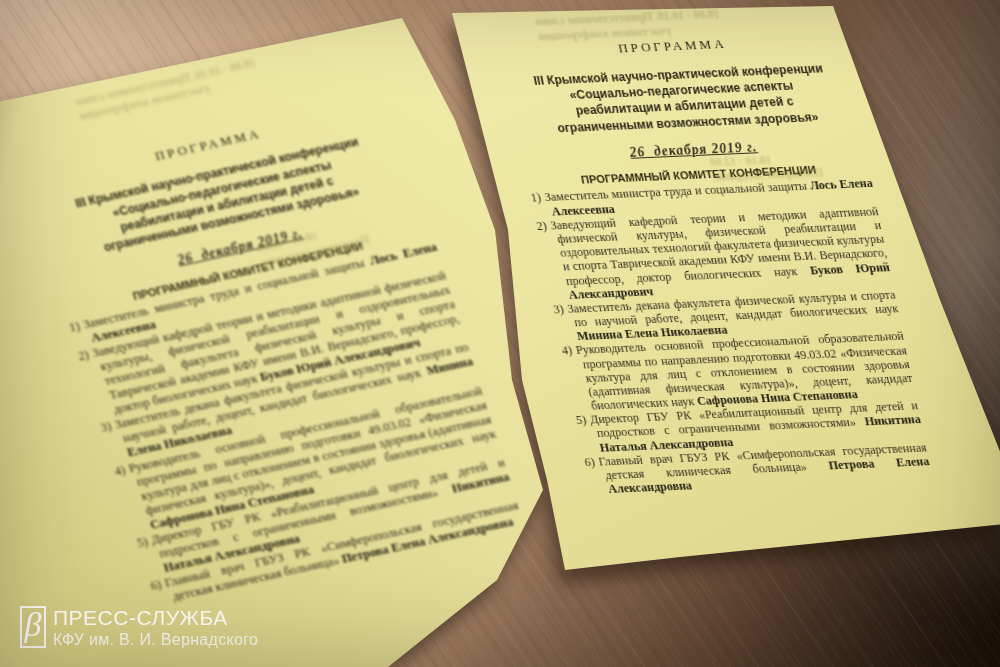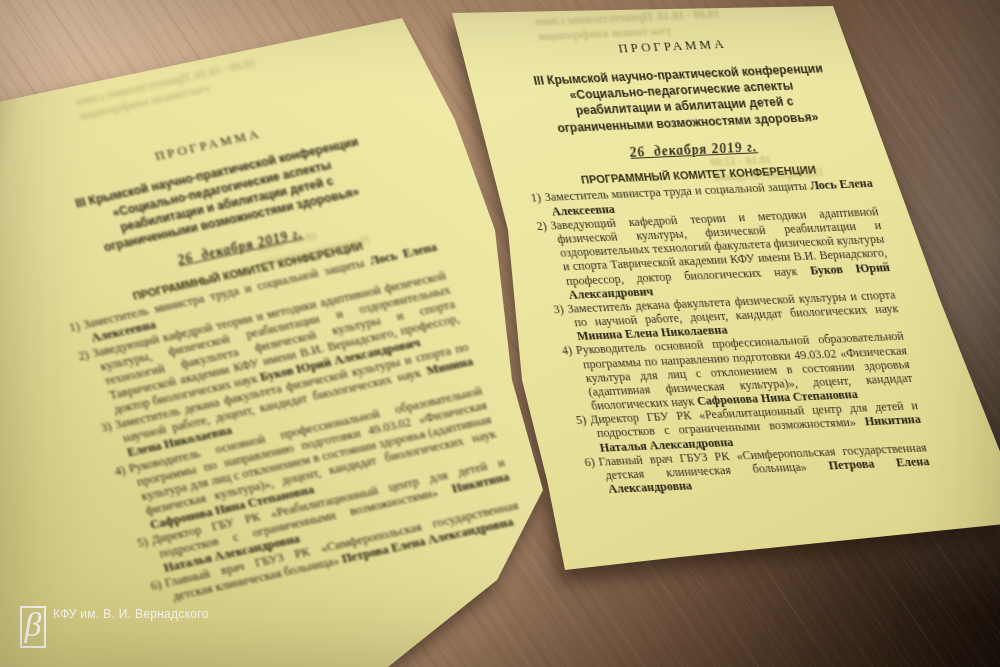--- a/index.html
+++ b/index.html
@@ -52,21 +52,21 @@
     transform:scaleX(-1);white-space:nowrap;font-size:11.5px;line-height:15px;text-align:right;}
   
   .wm{position:absolute;left:20px;top:606px;display:flex;align-items:flex-start;color:#fff;
     font-family:"Liberation Sans",sans-serif;}
   .wm-box{width:22px;height:38px;border:2px solid rgba(255,255,255,.92);display:flex;
     align-items:center;justify-content:center;overflow:hidden;}
   .wm-glyph{font-family:"Liberation Serif",serif;font-style:italic;font-size:34px;
     color:rgba(255,255,255,.95);margin-top:-4px;}
   .wm-text{margin-left:7px;}
   .wm-title{font-size:21px;letter-spacing:.5px;color:rgba(255,255,255,.93);line-height:24px;}
-  .wm-sub{font-size:12px;color:rgba(255,255,255,.85);margin-top:1px;letter-spacing:.3px;}
+  .wm-sub{font-size:16px;color:rgba(255,255,255,.85);margin-top:1px;letter-spacing:.3px;}
   .vignette{position:absolute;inset:0;pointer-events:none;box-shadow:inset 0 0 90px rgba(30,18,9,.25);}
 </style>
 </head>
 <body>
 
 <div class="photo">
 
   <div class="grain"></div>
 
   <div class="blurwrap" style="filter:blur(1.3px)">
@@ -138,18 +138,19 @@
         <div class="doc-item"><span class="num">6)</span><span>Главный врач ГБУЗ РК «Симферопольская государственная детская клиническая больница» </span><b>Петрова Елена Александровна</b></div>
       </div>
     </div>
   </div>
 
   <div class="wm">
     <div class="wm-box">
       <span class="wm-glyph">β</span>
     </div>
     <div class="wm-text">
+      <div class="wm-title">ПРЕСС-СЛУЖБА</div>
       <div class="wm-sub">КФУ им. В. И. Вернадского</div>
     </div>
   </div>
 
   <div class="vignette"></div>
 </div>
 
 </body></html>

